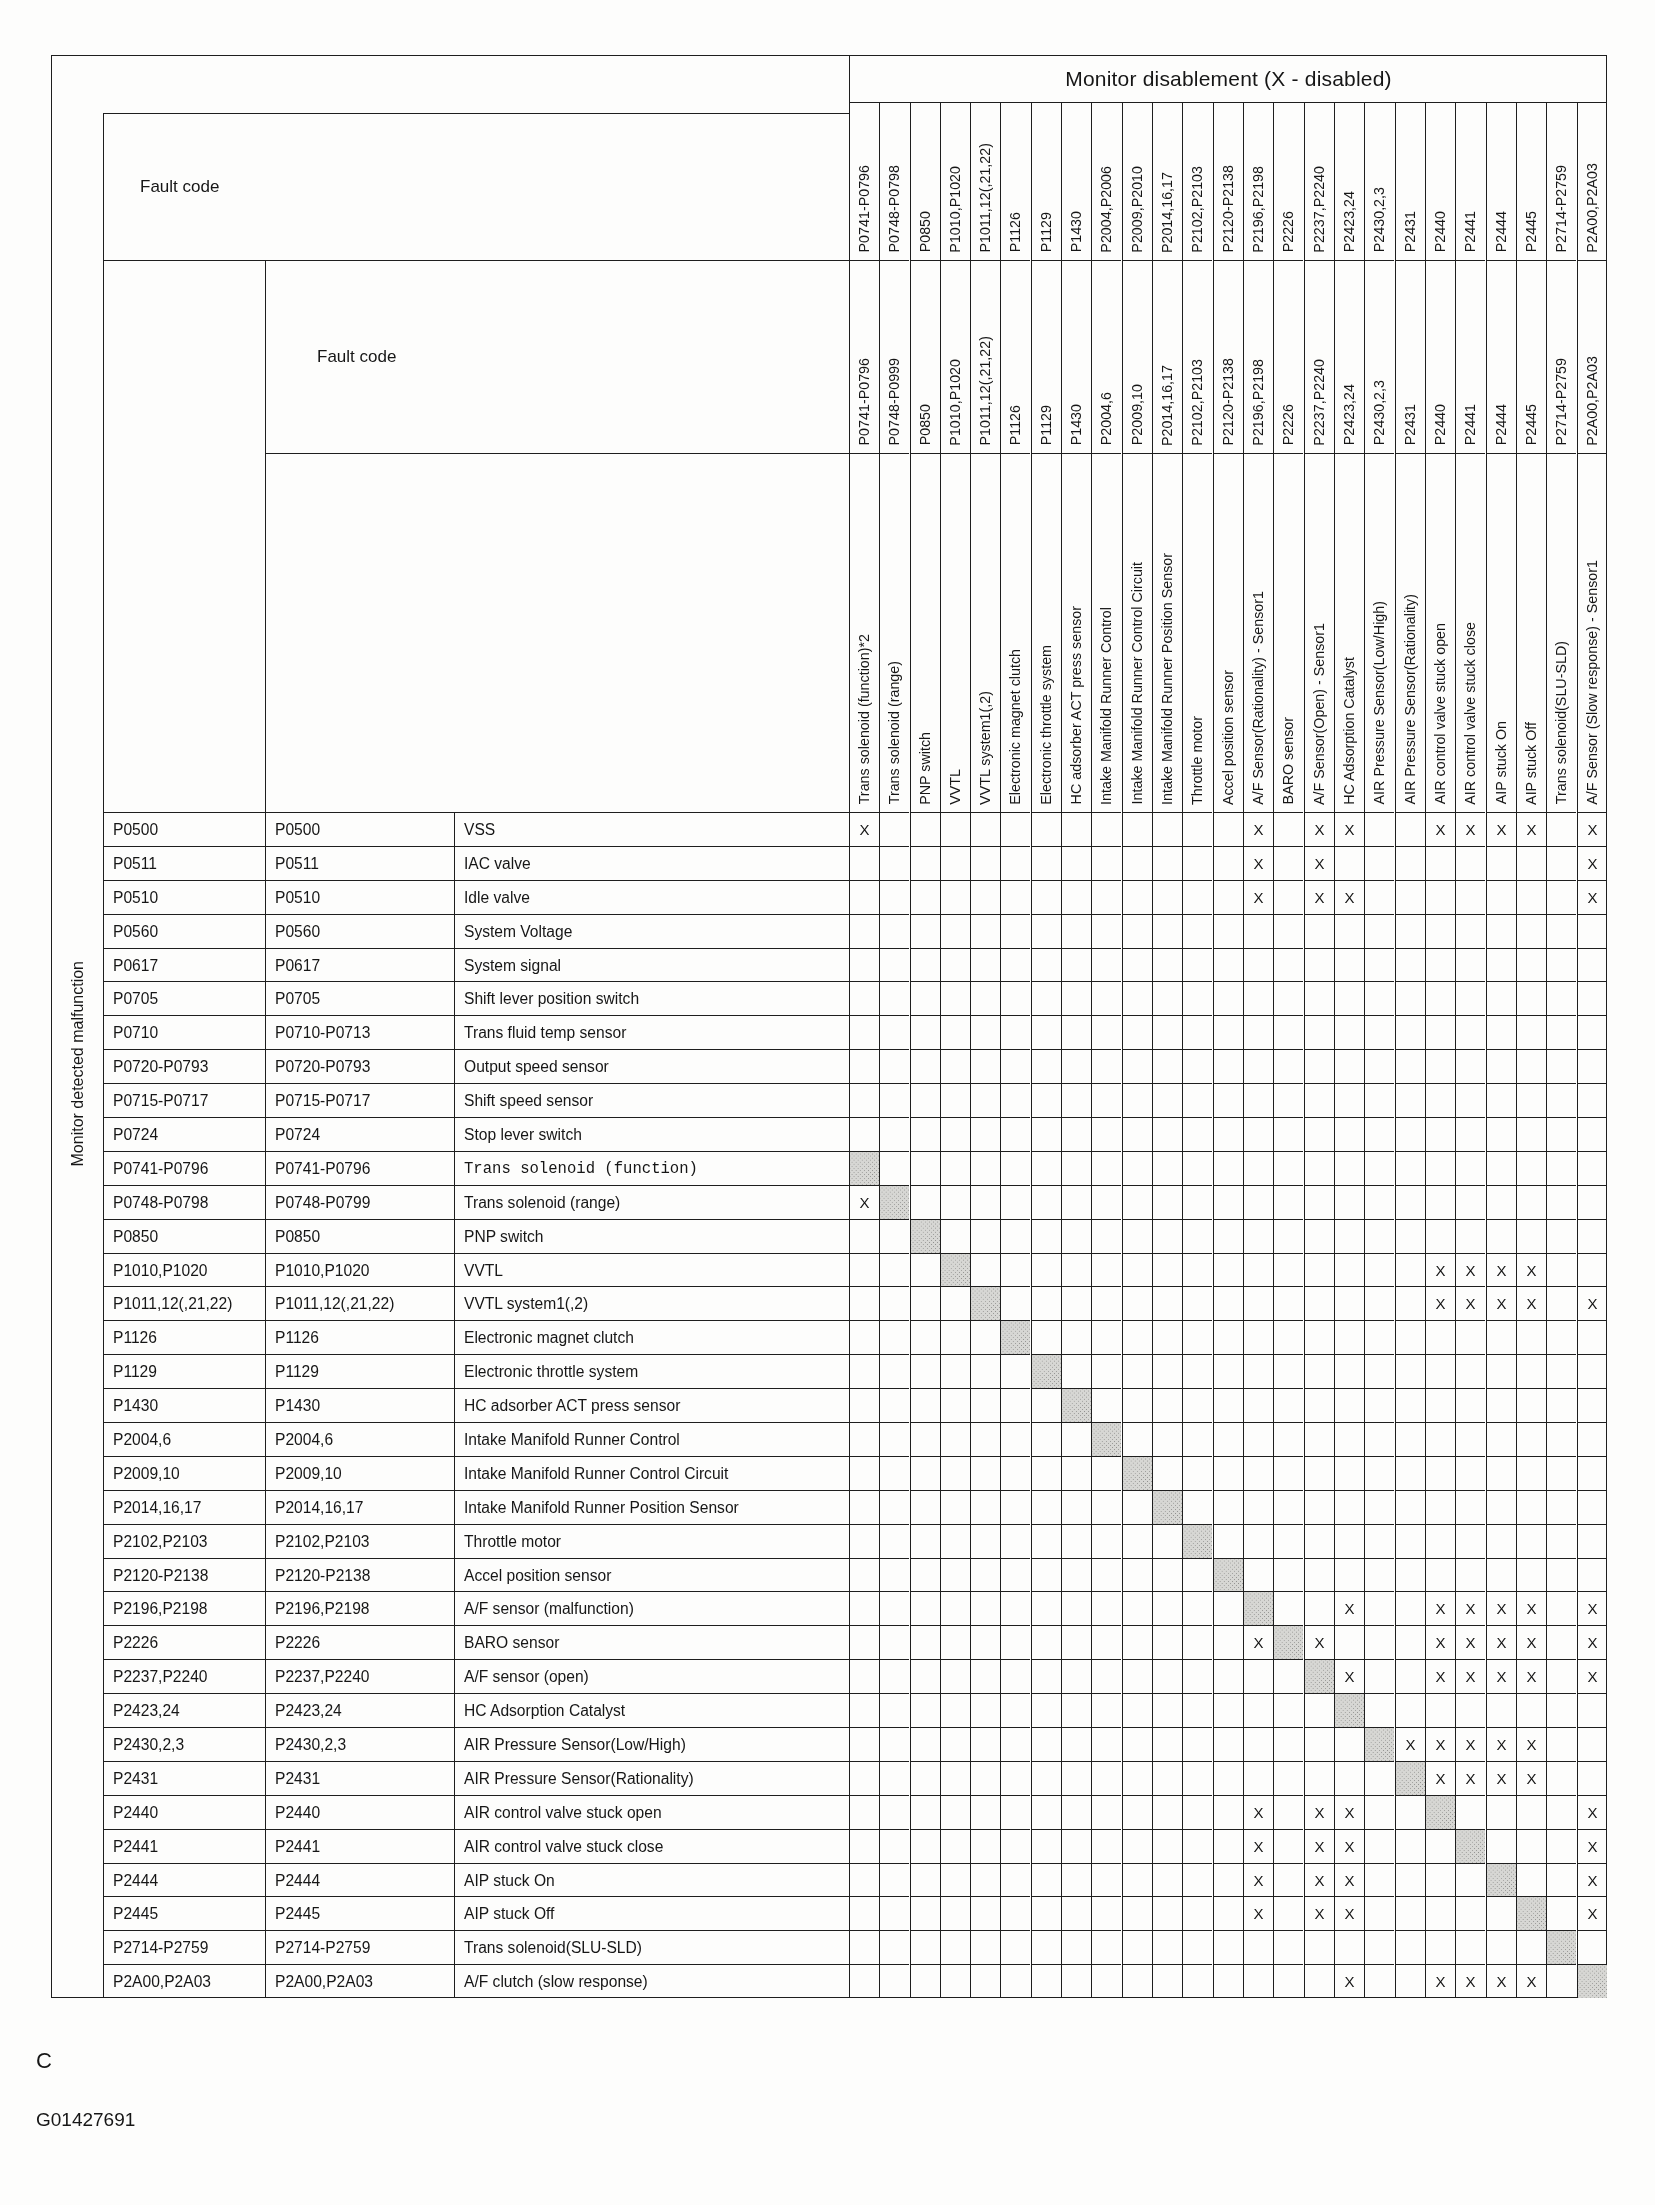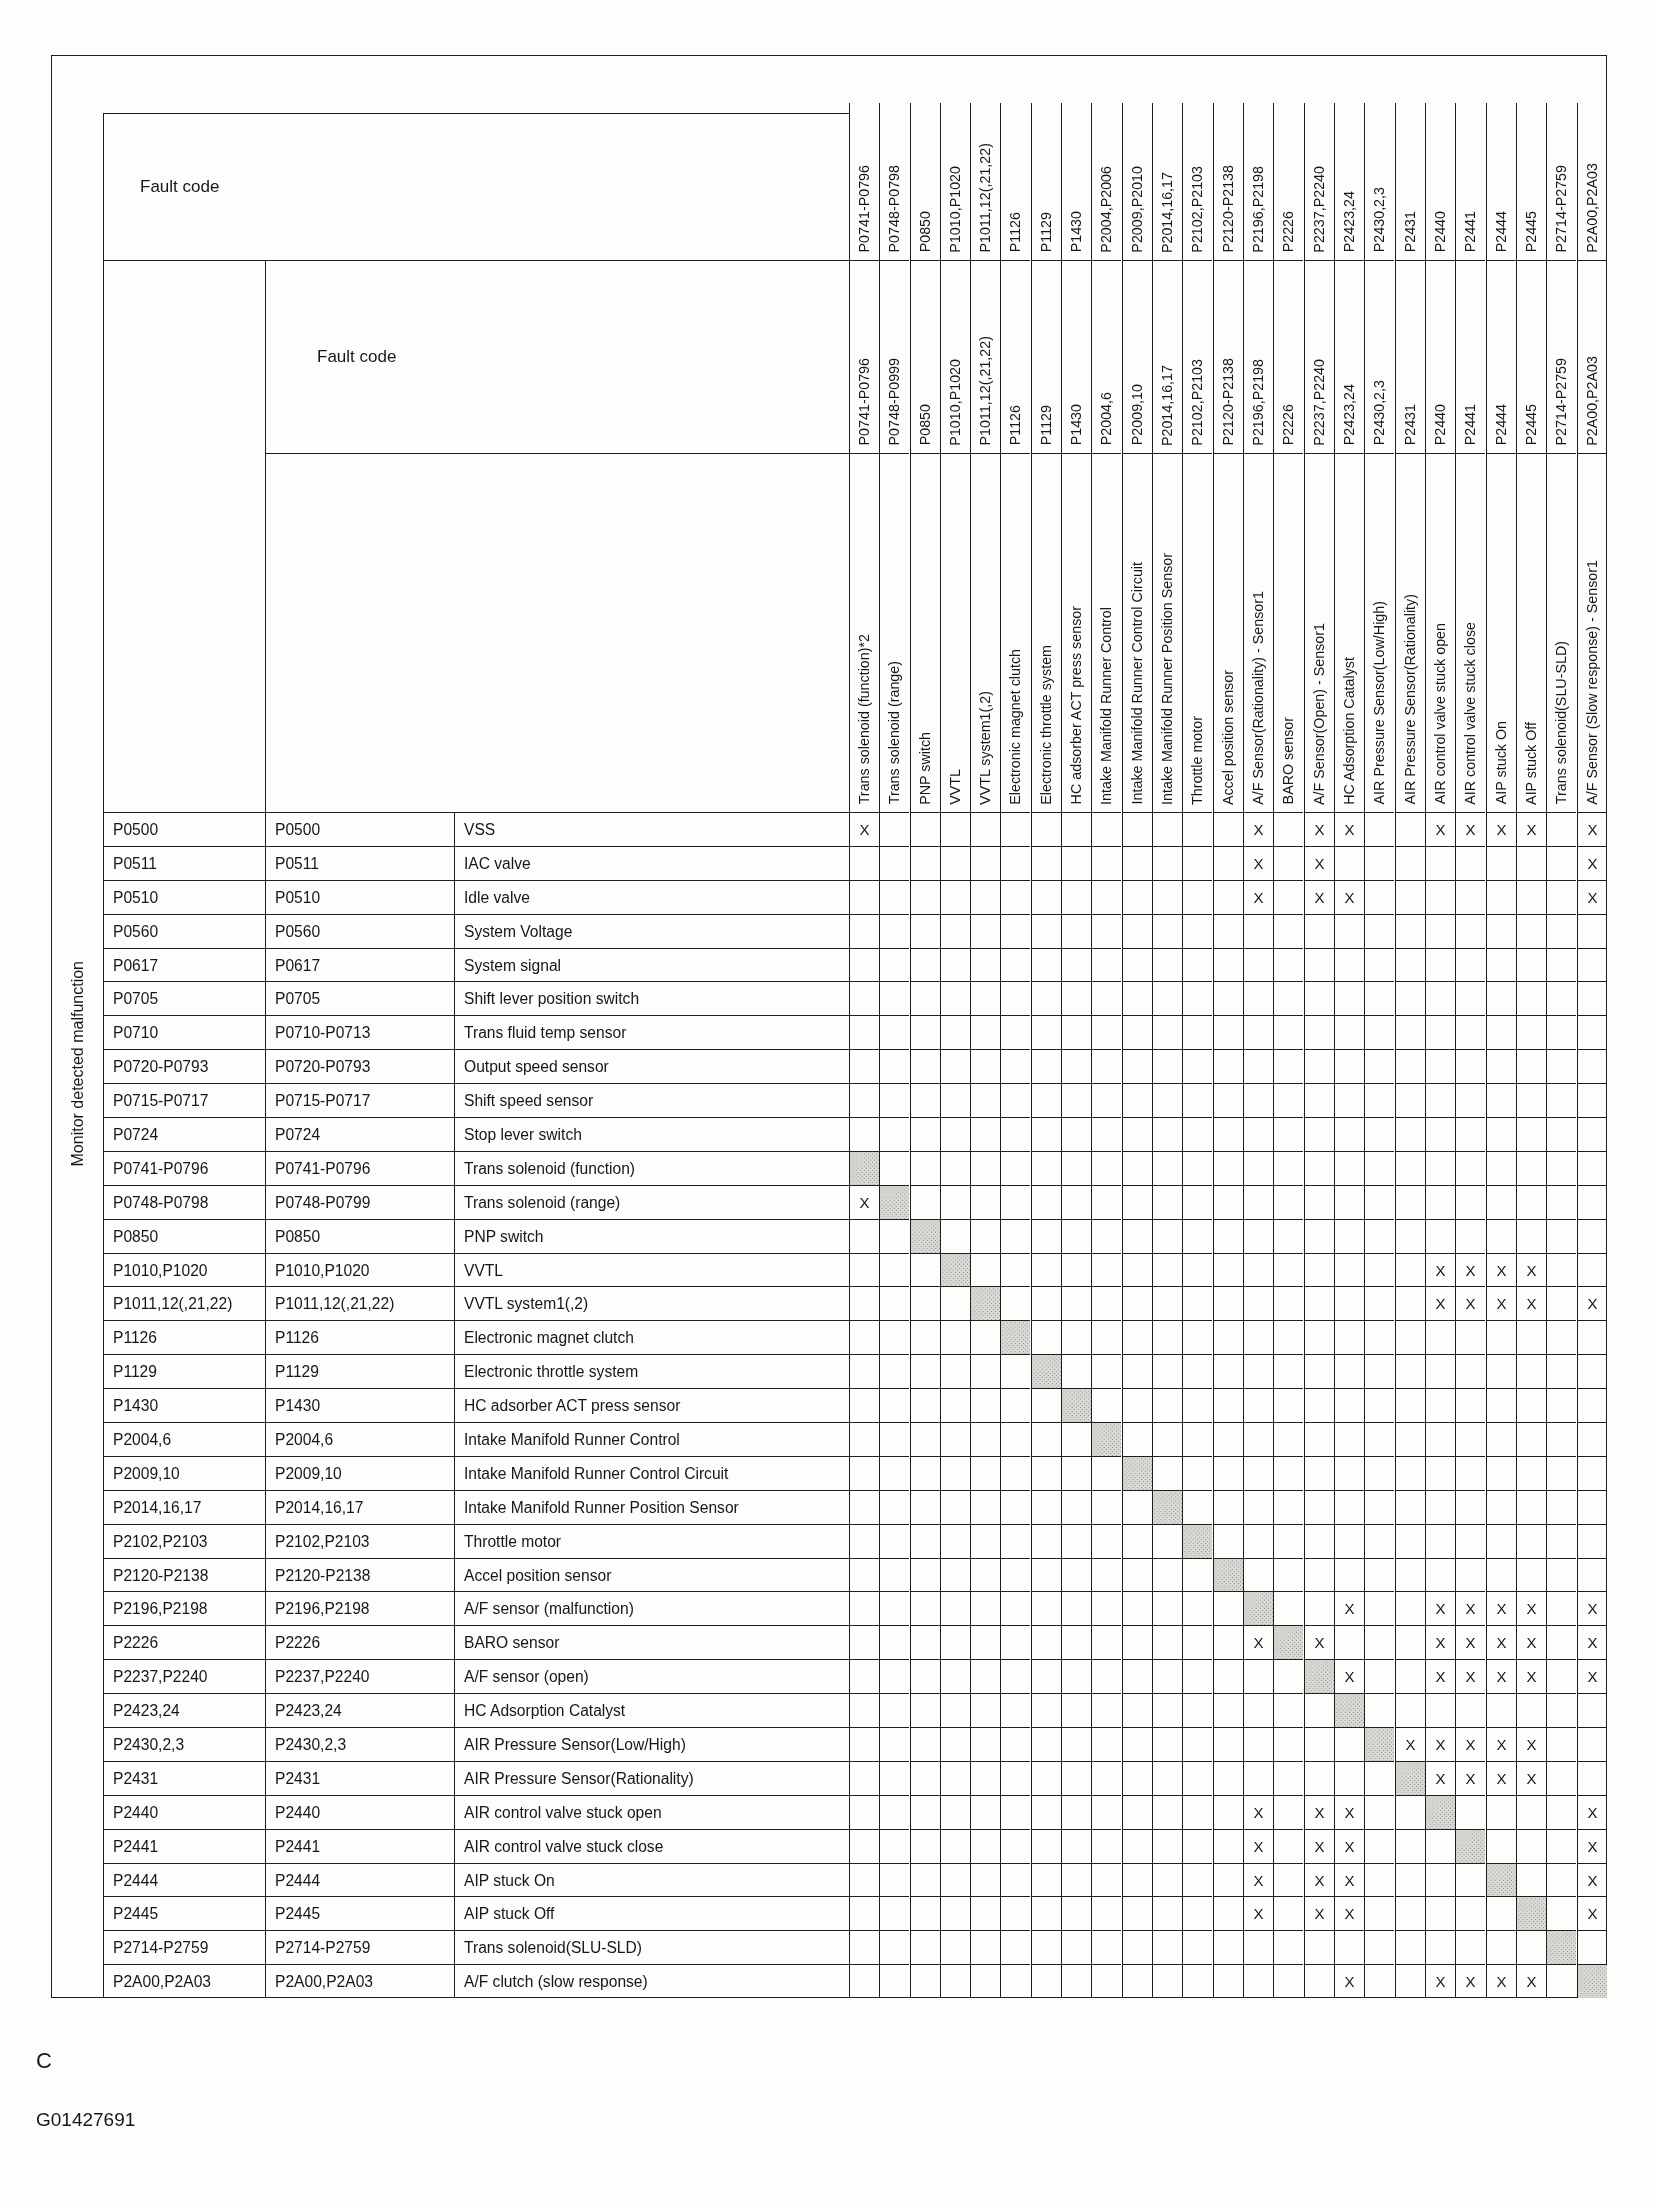--- a/index.html
+++ b/index.html
@@ -25,20 +25,23 @@
   .vlabel .vtext{font-size:16px}
   .fig{position:absolute}
 </style>
 </head>
 <body>
 
 <div id="canvas">
 
   <div class="abs frame" style="left:51px;top:55px;width:1556px;height:1943px;"></div>
 
+  <div class="abs mbar" style="left:849px;top:55px;width:758px;height:48px;">
+    <span>Monitor disablement (X - disabled)</span>
+  </div>
 
   <div class="abs lblbox b1" style="left:103px;top:113px;width:746px;height:148px;">
     <span>Fault code</span>
   </div>
 
   <div class="abs lblbox b2" style="left:265px;top:261px;width:584px;height:193px;">
     <span>Fault code</span>
   </div>
 
 
@@ -550,21 +553,21 @@
       <div class="cell mcell" style="left: 1364px; top: 1117px; width: 30px; height: 34px;"></div>
       <div class="cell mcell" style="left: 1395px; top: 1117px; width: 30px; height: 34px;"></div>
       <div class="cell mcell" style="left: 1425px; top: 1117px; width: 30px; height: 34px;"></div>
       <div class="cell mcell" style="left: 1455px; top: 1117px; width: 30px; height: 34px;"></div>
       <div class="cell mcell" style="left: 1486px; top: 1117px; width: 30px; height: 34px;"></div>
       <div class="cell mcell" style="left: 1516px; top: 1117px; width: 30px; height: 34px;"></div>
       <div class="cell mcell" style="left: 1546px; top: 1117px; width: 30px; height: 34px;"></div>
       <div class="cell mcell" style="left: 1577px; top: 1117px; width: 30px; height: 34px;"></div>
       <div class="cell tcell" style="left: 103px; top: 1151px; width: 162px; height: 34px;">P0741-P0796</div>
       <div class="cell tcell" style="left: 265px; top: 1151px; width: 189px; height: 34px;">P0741-P0796</div>
-      <div class="cell tcell" style="left: 454px; top: 1151px; width: 395px; height: 34px;">Trans solenoid (function)</div>
+      <div class="cell tcell" style="left: 454px; top: 1151px; width: 395px; height: 34px; font-family: Liberation Mono, monospace;">Trans solenoid (function)</div>
       <div class="cell mcell shaded" style="left: 849px; top: 1151px; width: 30px; height: 34px;"></div>
       <div class="cell mcell" style="left: 879px; top: 1151px; width: 30px; height: 34px;"></div>
       <div class="cell mcell" style="left: 910px; top: 1151px; width: 30px; height: 34px;"></div>
       <div class="cell mcell" style="left: 940px; top: 1151px; width: 30px; height: 34px;"></div>
       <div class="cell mcell" style="left: 970px; top: 1151px; width: 30px; height: 34px;"></div>
       <div class="cell mcell" style="left: 1000px; top: 1151px; width: 30px; height: 34px;"></div>
       <div class="cell mcell" style="left: 1031px; top: 1151px; width: 30px; height: 34px;"></div>
       <div class="cell mcell" style="left: 1061px; top: 1151px; width: 30px; height: 34px;"></div>
       <div class="cell mcell" style="left: 1091px; top: 1151px; width: 30px; height: 34px;"></div>
       <div class="cell mcell" style="left: 1122px; top: 1151px; width: 30px; height: 34px;"></div>

